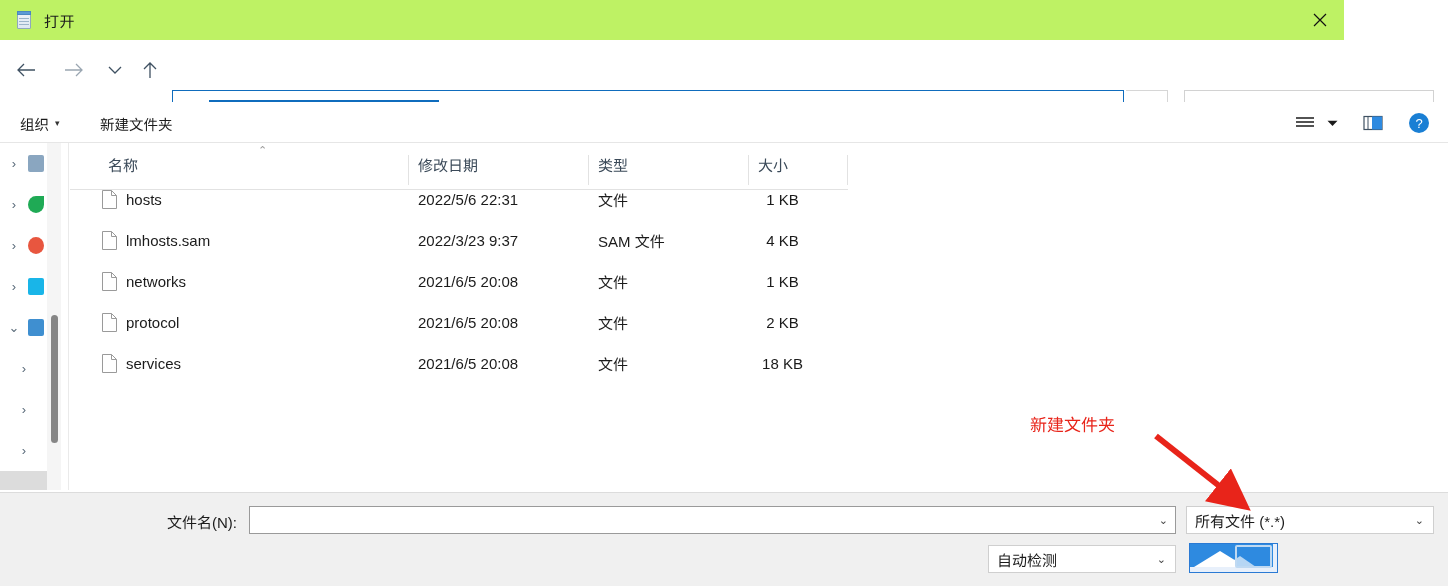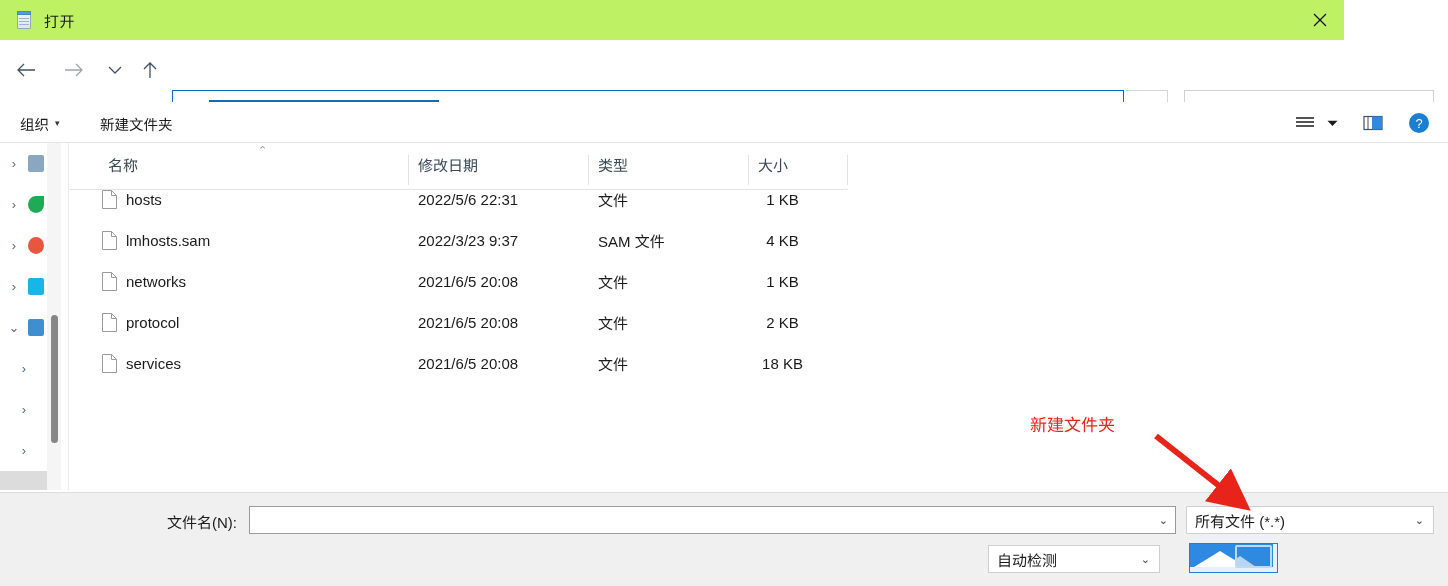--- a/index.html
+++ b/index.html
@@ -365,21 +365,21 @@
   .lbl-encoding {
     position: absolute;
     left: 933px; top: 550px;
     font-size: 15px;
     color: #1b1b1b;
     margin-top: 40px;
   }
   .encoding-combo {
     position: absolute;
     left: 988px; top: 545px;
-    width: 172px; height: 28px;
+    width: 188px; height: 28px;
     background: #ffffff;
     border: 1px solid #cfcfcf;
     box-sizing: border-box;
     display: flex;
     align-items: center;
   }
   .encoding-combo .txt {
     margin-left: 8px;
     font-size: 15px;
     color: #1b1b1b;

